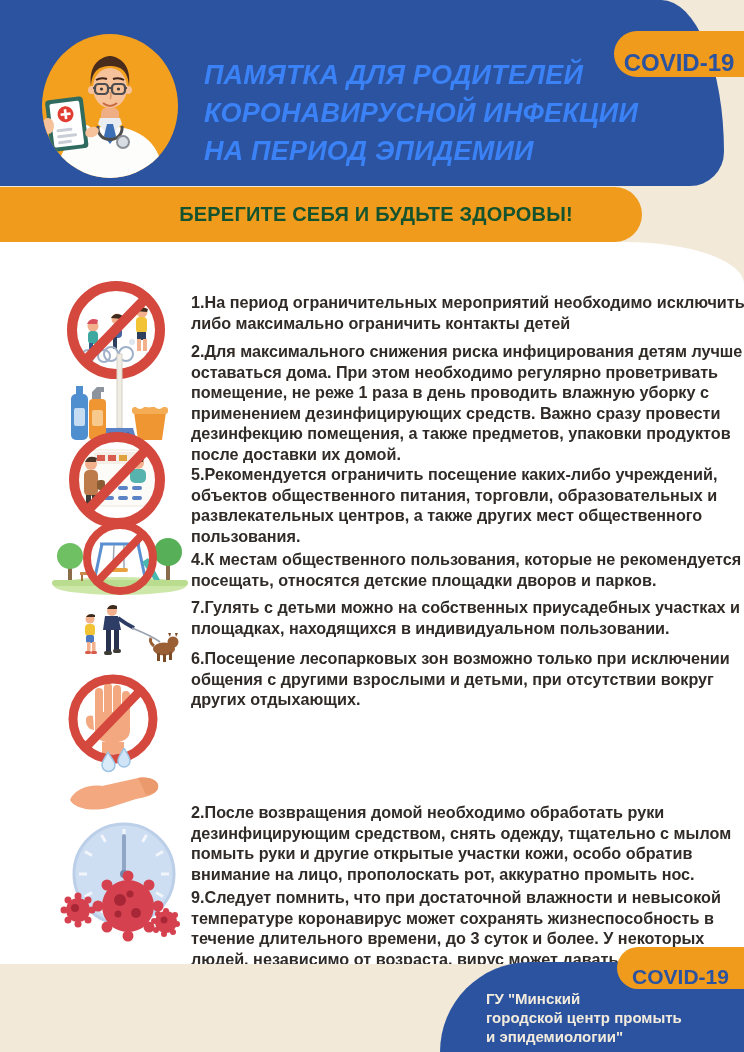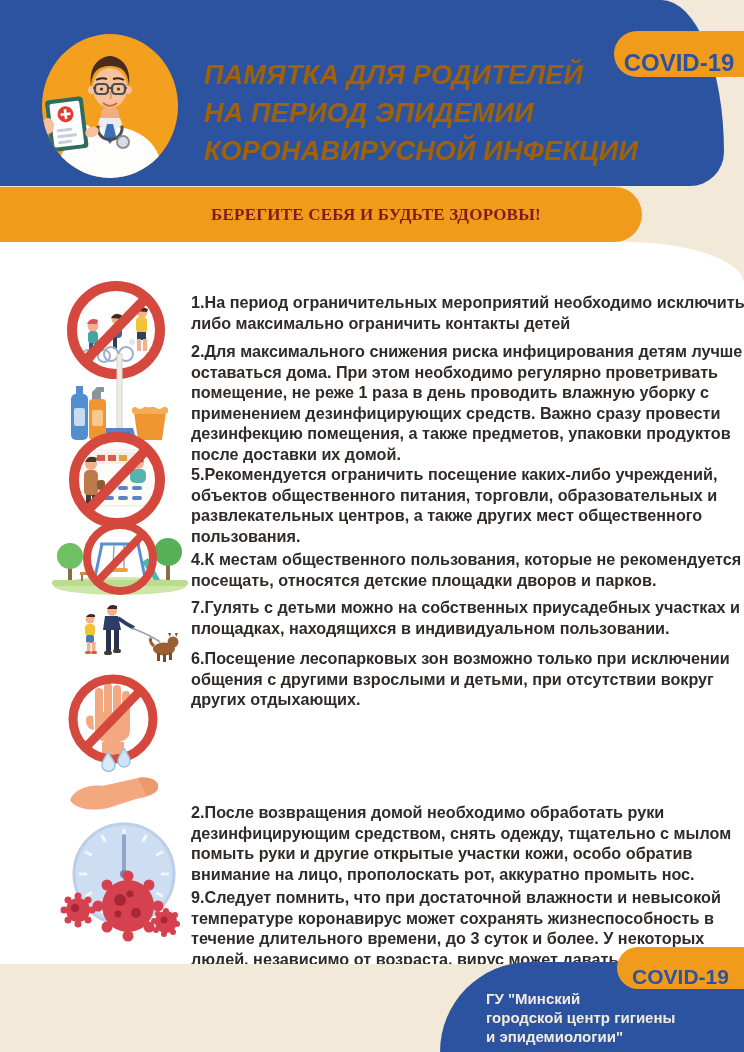--- a/index.html
+++ b/index.html
@@ -8,27 +8,27 @@
   
   .cream-top{position:absolute;left:0;top:0;width:744px;height:290px;background:#f2e9d8;}
   .white-body{position:absolute;left:0;top:242px;width:744px;height:722px;background:#ffffff;
               border-top-right-radius:120px 42px;}
   .header-blue{position:absolute;left:0;top:0;width:724px;height:186px;background:#2b53a0;
                border-top-right-radius:70px 170px;border-bottom-right-radius:38px;}
   .cream-bottom{position:absolute;left:0;top:964px;width:744px;height:88px;background:#f2e9d8;}
   .footer-blue{position:absolute;left:440px;top:962px;width:304px;height:90px;background:#2b53a0;
                border-top-left-radius:95px 95px;}
   
-  .title{position:absolute;left:204px;top:56px;color:#a16207;font-weight:bold;font-style:italic;
+  .title{position:absolute;left:204px;top:56px;color:#3b82f6;font-weight:bold;font-style:italic;
          font-size:27px;line-height:38px;letter-spacing:.2px;}
   .title span{display:block;}
   .banner{position:absolute;left:0;top:187px;width:642px;height:55px;background:#f19b1d;
           border-radius:0 28px 28px 0;display:flex;align-items:center;justify-content:center;
           box-sizing:border-box;padding-left:110px;}
-  .banner span{color:#7f1d1d;font-weight:bold;font-size:17px;letter-spacing:.2px;font-family:Liberation Serif, serif;}
+  .banner span{color:#14532d;font-weight:bold;font-size:20px;letter-spacing:.2px;}
   .badge{position:absolute;background:#f19b1d;color:#2b53a0;font-weight:bold;
          display:flex;align-items:flex-end;justify-content:center;}
   .badge-top{left:614px;top:31px;width:130px;height:46px;border-radius:24px 0 0 24px;font-size:24px;}
   .badge-bottom{left:617px;top:947px;width:127px;height:42px;border-radius:22px 0 0 22px;font-size:21px;}
   
   .item{position:absolute;left:175px;width:565px;margin:16px;color:#302b27;font-weight:bold;
         font-size:16.2px;line-height:20.5px;}
   .ic{position:absolute;}
   
   .footer-org{position:absolute;left:486px;top:989px;color:#f3ecdd;font-weight:bold;
@@ -88,22 +88,22 @@
         <rect x="14" y="100" width="20" height="3" rx="1.5" fill="#c9ced6"></rect>
         <rect x="14" y="106" width="14" height="3" rx="1.5" fill="#c9ced6"></rect>
       </g>
       <ellipse cx="6" cy="92" rx="6" ry="8" fill="#f6c29c"></ellipse>
       <ellipse cx="50" cy="98" rx="7" ry="5" fill="#f6c29c" transform="rotate(-20 50 98)"></ellipse>
     </g>
   </svg>
 
   <div class="title">
     <span>ПАМЯТКА ДЛЯ РОДИТЕЛЕЙ</span>
+    <span>КОРОНАВИРУСНОЙ ИНФЕКЦИИ</span>
     <span>НА ПЕРИОД ЭПИДЕМИИ</span>
-    <span>КОРОНАВИРУСНОЙ ИНФЕКЦИИ</span>
   </div>
 
   <div class="badge badge-top">
     <span>COVID-19</span>
   </div>
 
   <p class="item" style="top:276px">1.На период ограничительных мероприятий необходимо исключить либо максимально ограничить контакты детей</p>
   <p class="item" style="top:325px">2.Для максимального снижения риска инфицирования детям лучше оставаться дома. При этом необходимо регулярно проветривать помещение, не реже 1 раза в день проводить влажную уборку с применением дезинфицирующих средств. Важно сразу провести дезинфекцию помещения, а также предметов, упаковки продуктов после доставки их домой.</p>
   <p class="item" style="top:448px">5.Рекомендуется ограничить посещение каких-либо учреждений, объектов общественного питания, торговли, образовательных и развлекательных центров, а также других мест общественного пользования.</p>
   <p class="item" style="top:533px">4.К местам общественного пользования, которые не рекомендуется посещать, относятся детские площадки дворов и парков.</p>
@@ -323,21 +323,21 @@
         <circle cx="108" cy="102" r="11"></circle>
     </g>
     <circle cx="106" cy="100" r="3.5" fill="#a82737"></circle>
   </svg>
 
   <div class="cream-bottom"></div>
   <div class="footer-blue"></div>
 
   <div class="footer-org">
     <span>ГУ "Минский</span>
-    <span>городской центр гигиены</span>
+    <span>городской центр промыть</span>
     <span>и эпидемиологии"</span>
   </div>
 
   <div class="badge badge-bottom">
     <span>COVID-19</span>
   </div>
 
 </div>
 
 </body></html>

